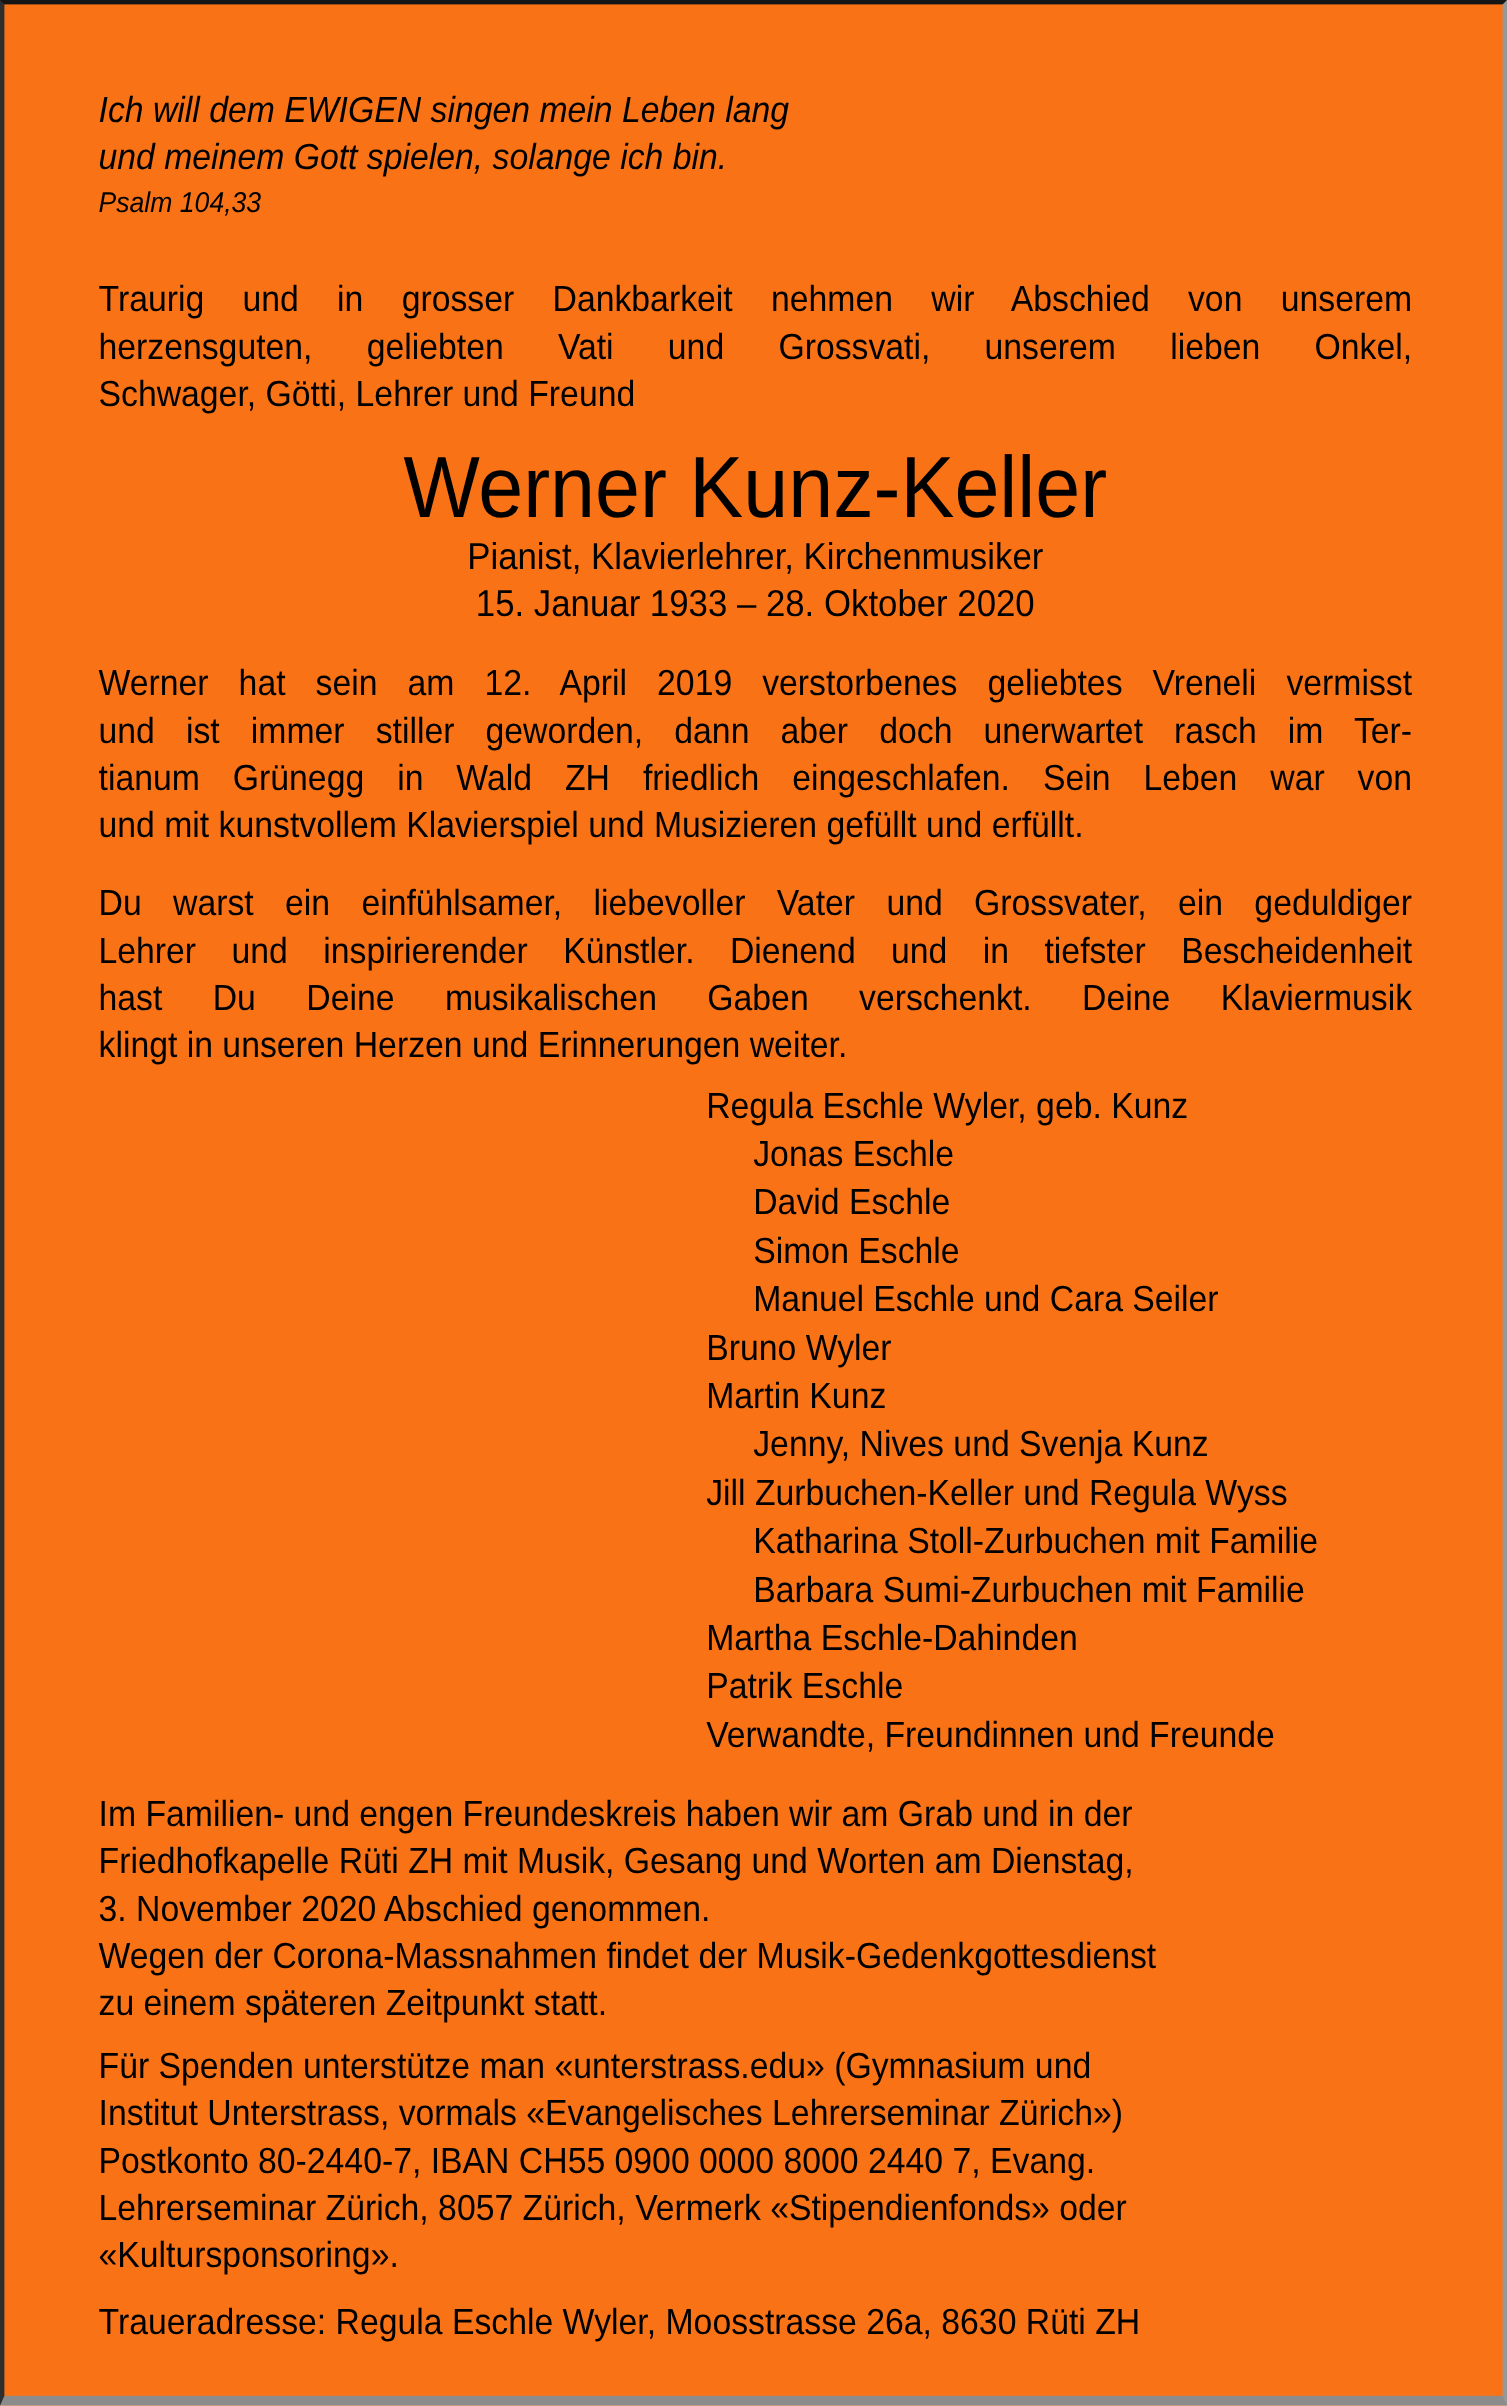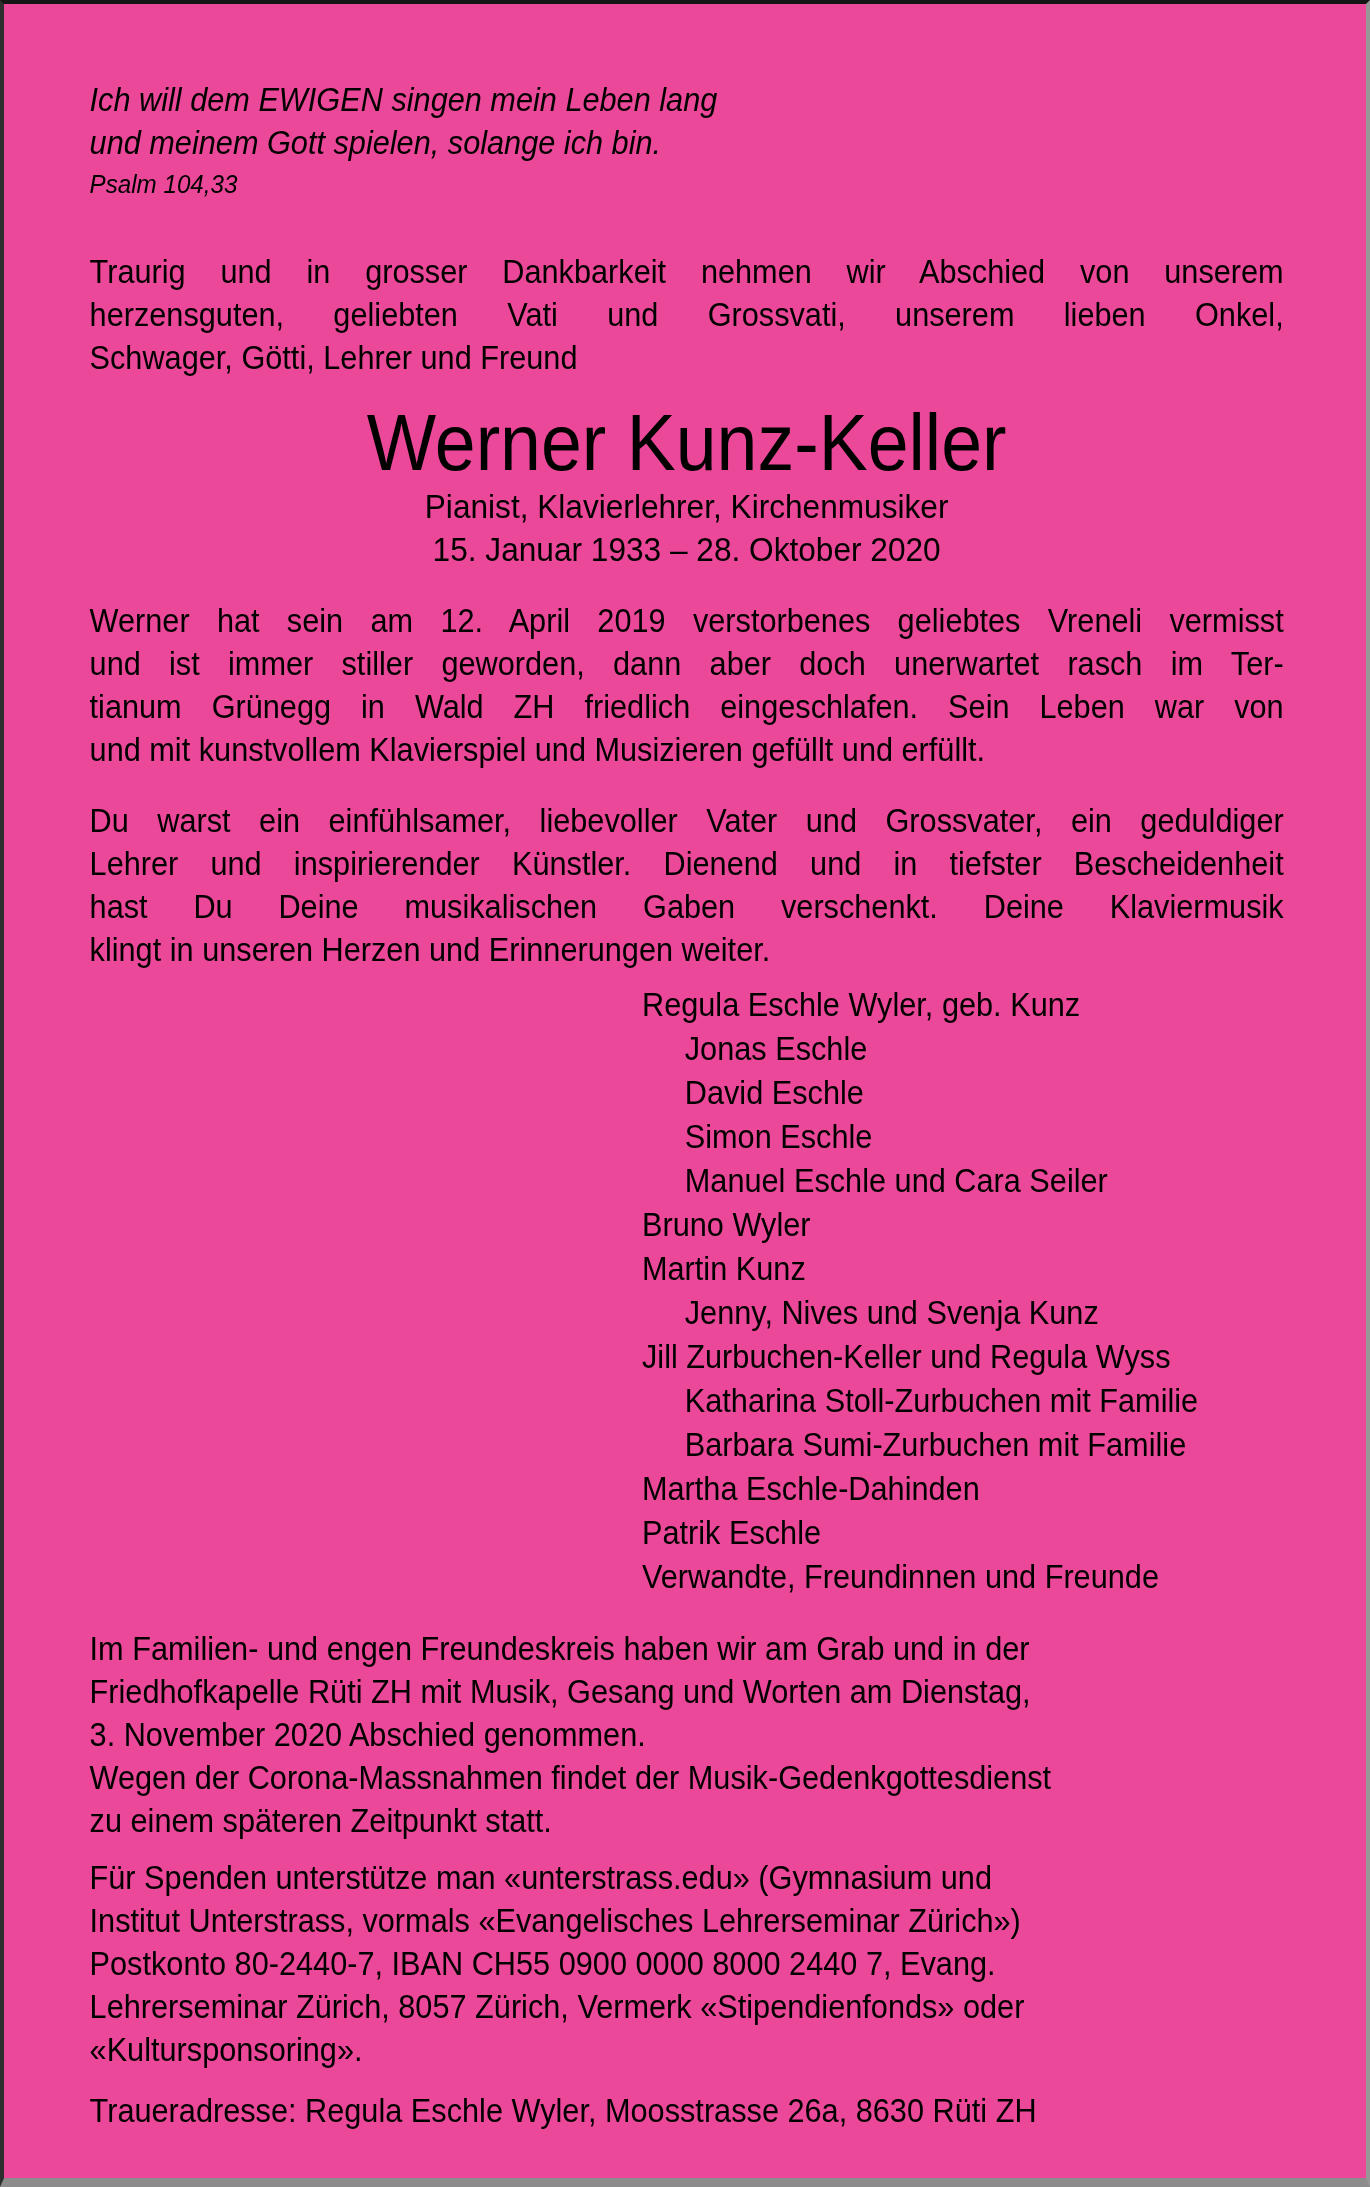--- a/index.html
+++ b/index.html
@@ -5,21 +5,21 @@
   html, body {
     margin: 0;
     padding: 0;
     background: #ffffff;
   }
   .page {
     position: relative;
     width: 1370px;
     height: 2187px;
     box-sizing: border-box;
-    background: #ec4899;
+    background: #f97316;
     color: #000000;
     border-top: 4px solid #151515;
     border-left: 4px solid #2e2e2e;
     border-right: 4px solid #979797;
     border-bottom: 9px solid #8c8c8c;
     overflow: hidden;
     font-family: "Liberation Sans", "DejaVu Sans", sans-serif;
   }
   .content {
     padding: 74px 0 0 92px;

